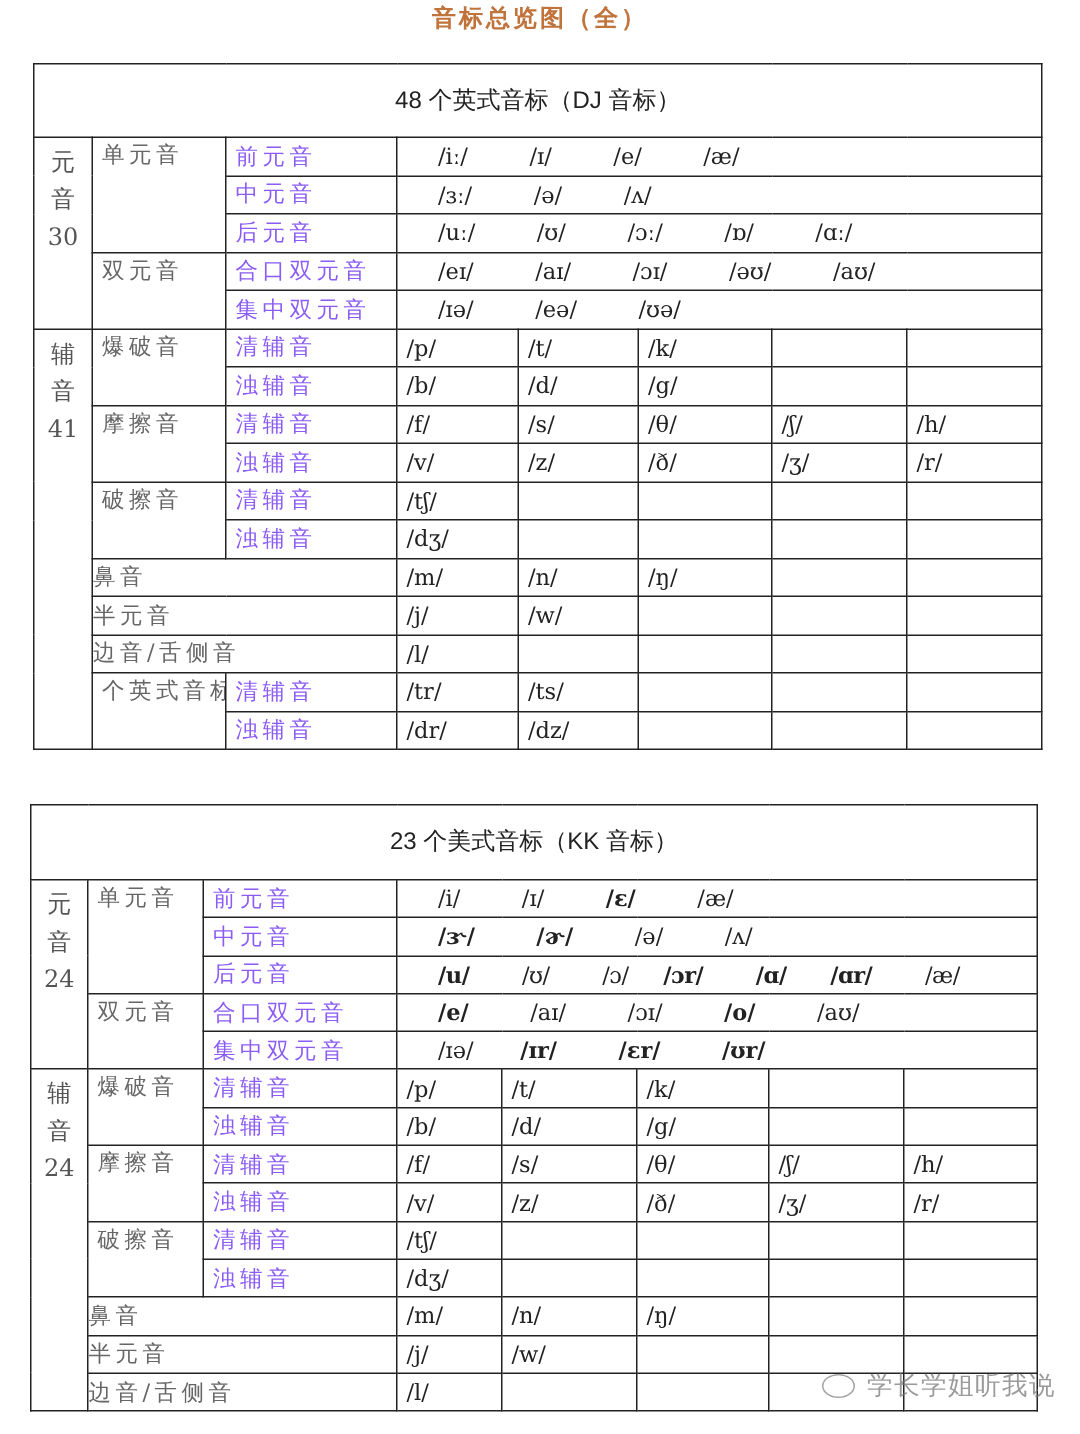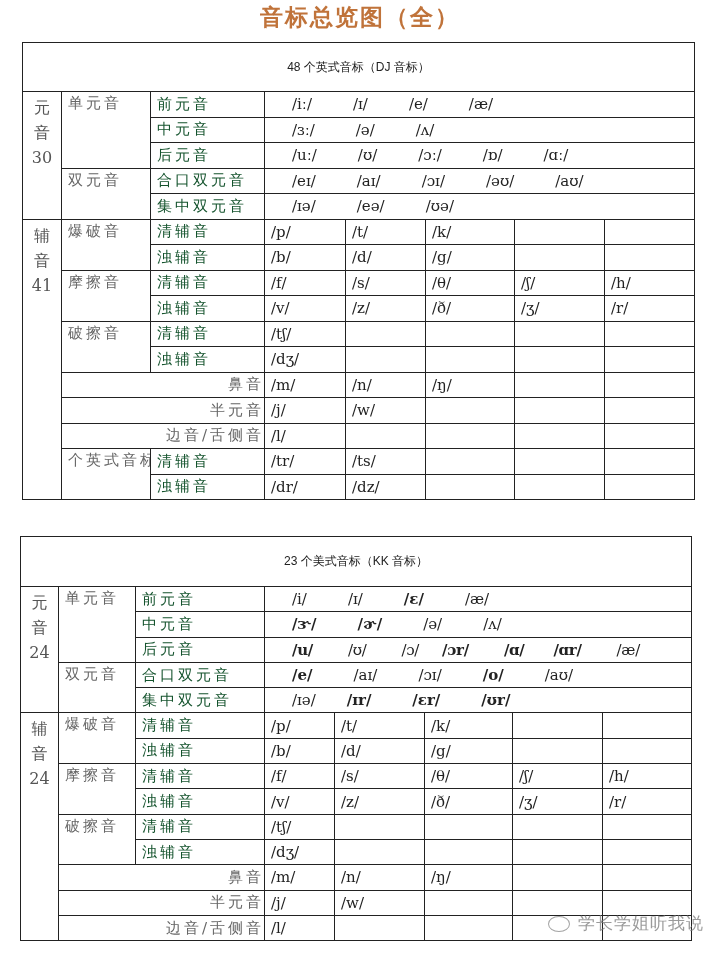--- a/index.html
+++ b/index.html
@@ -1,30 +1,30 @@
 <!DOCTYPE html>
 <html><head>
 <meta charset="utf-8">
 <style>
   html, body { margin:0; padding:0; background:#ffffff; }
   body { width:720px; height:956px; position:relative; overflow:hidden;
          font-family:"DejaVu Serif","Liberation Serif",serif; color:#333; }
   .page-title { position:absolute; left:0; top:2px; width:720px; text-align:center;
-         font-size:23px; font-weight:bold; color:#c0733a; letter-spacing:2px;
+         font-size:16px; font-weight:bold; color:#c0733a; letter-spacing:2px;
          font-family:"DejaVu Serif","Liberation Serif",serif; }
   table.ipa { position:absolute; border-collapse:collapse; table-layout:fixed; }
   table.ipa td { border:1.5px solid #222; padding:0 0 0 6px; font-size:15px;
          color:#444; white-space:nowrap; overflow:hidden; vertical-align:middle; }
-  table.ipa td.hdr { text-align:center; font-size:12px; color:#222; padding:0;
+  table.ipa td.hdr { text-align:center; font-size:16px; color:#222; padding:0;
          font-family:"Liberation Sans","DejaVu Sans",sans-serif; }
   table.ipa td.cat1 { text-align:center; vertical-align:top; padding:3px 0 0 0;
          font-size:16px; line-height:25px; color:#555; }
   table.ipa td.cat2 { vertical-align:top; padding-top:2px; letter-spacing:3px; color:#666; }
-  table.ipa td.cat3 { letter-spacing:3px; color:#14532d; }
-  table.ipa td.catc { text-align:right; letter-spacing:3px; color:#666; padding:0; }
+  table.ipa td.cat3 { letter-spacing:3px; color:#8b5cf6; }
+  table.ipa td.catc { text-align:left; letter-spacing:3px; color:#666; padding:0; }
   table.ipa td.sym { font-family:"DejaVu Serif","Liberation Serif",serif; color:#222; font-size:15px; }
   .sym span { margin-right:20px;margin-left:21px; }
   .sym b { font-weight:bold; }
   .watermark { position:absolute; left:548px; top:912px; font-size:17px;
          color:rgba(120,120,120,0.75); font-family:"DejaVu Sans",sans-serif;
          letter-spacing:1px; }
   .watermark .wm-icon { display:inline-block; width:20px; height:14px; border:1.5px solid rgba(140,140,140,0.8);
          border-radius:50%; margin-right:8px; vertical-align:middle; }
 </style>
 </head>

